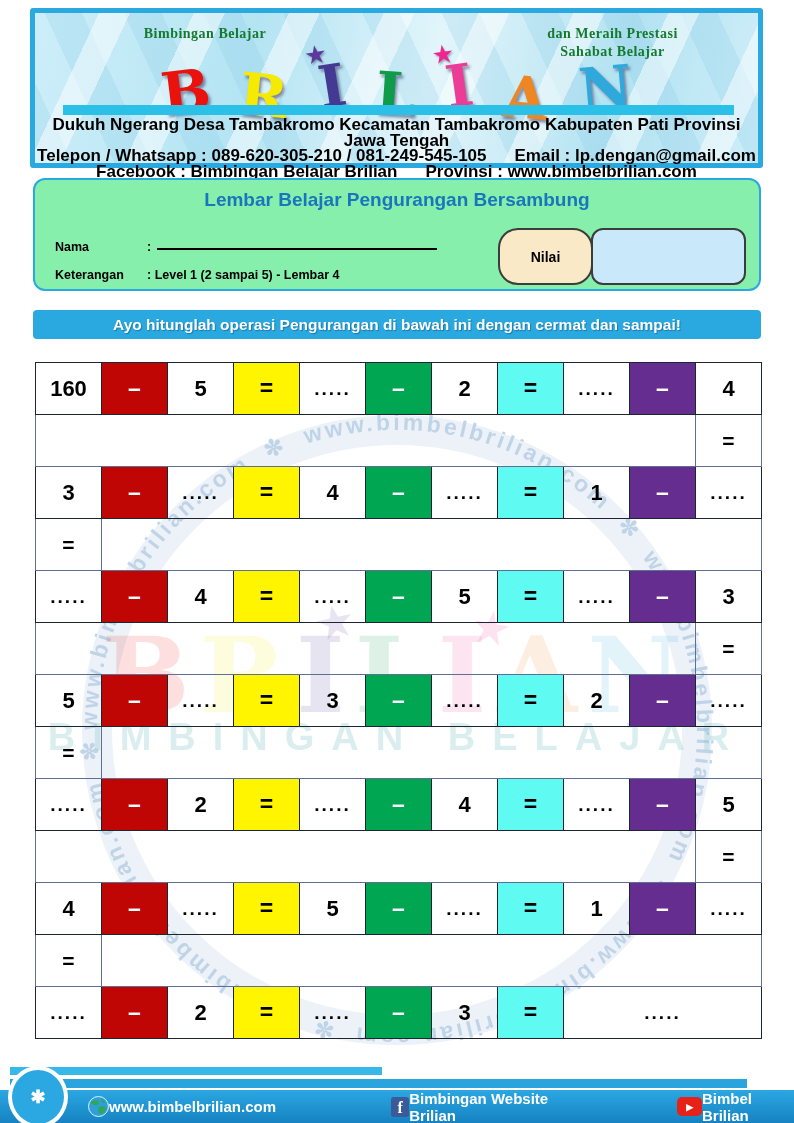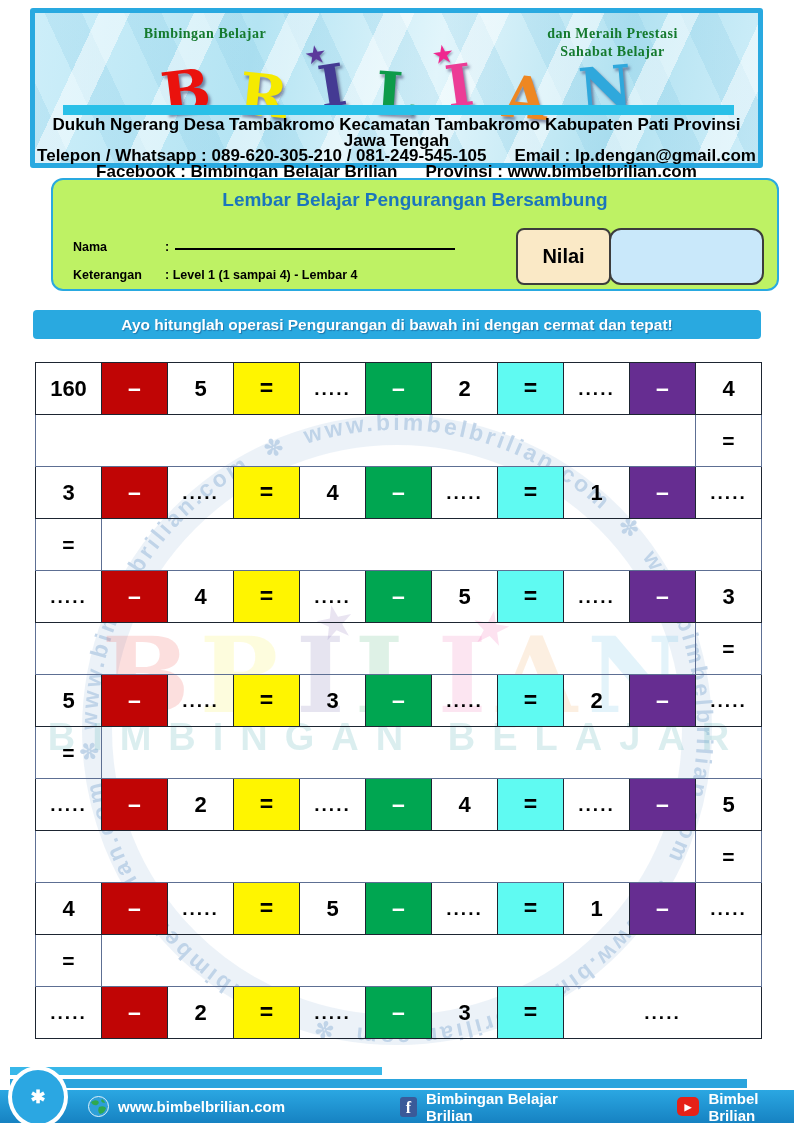--- a/index.html
+++ b/index.html
@@ -19,28 +19,28 @@
   .tagline.right { right:38px; width:215px; }
   .logo-row { position:absolute; top:24px; left:0; right:0; display:flex; justify-content:center; align-items:flex-end; gap:30px; height:80px; }
   .logo-letter { position:relative; font-family:"DejaVu Serif", serif; font-weight:bold; font-size:58px; line-height:1;
     text-shadow:2px 3px 3px rgba(50,50,95,0.55); }
   .logo-star { position:absolute; top:-16px; left:-8px; font-size:22px; text-shadow:1px 2px 2px rgba(50,50,95,0.4); }
   .logo-divider { position:absolute; left:28px; right:24px; top:92px; height:10px; background:#2AC0E8; }
   .address { position:absolute; top:104px; left:0; right:0; text-align:center; font-weight:bold; font-size:17px; line-height:15.5px; color:#000; }
   .addr-gap { display:inline-block; width:28px; }
 
   
-  .info-box { position:absolute; left:33px; top:178px; width:728px; height:113px; border:2px solid #29A9E0; border-radius:12px; background:#bef264;margin-left:18px; }
+  .info-box { position:absolute; left:33px; top:178px; width:728px; height:113px; border:2px solid #29A9E0; border-radius:12px; background:#86efac; }
   .ws-title { position:absolute; top:9px; left:0; right:0; text-align:center; font-size:19px; font-weight:bold; color:#1B75BC; }
   .info-label { position:absolute; left:20px; font-weight:bold; font-size:12.5px; color:#000; }
   .info-colon { position:absolute; left:112px; font-weight:bold; font-size:12.5px; color:#000; }
   .name-line { position:absolute; left:122px; top:68px; width:280px; border-bottom:2px solid #000; height:0; }
   .ket-value { position:absolute; left:112px; top:88px; font-weight:bold; font-size:12.5px; color:#000; }
-  .nilai-box { position:absolute; left:463px; top:48px; width:95px; height:57px; background:#FAE9C6; border:2px solid #3c3c3c; border-radius:8px;
-    display:flex; align-items:center; justify-content:center; font-size:20px; font-weight:bold; color:#000; z-index:2; }
+  .nilai-box { position:absolute; left:463px; top:48px; width:95px; height:57px; background:#FAE9C6; border:2px solid #3c3c3c; border-radius:20px;
+    display:flex; align-items:center; justify-content:center; font-size:14px; font-weight:bold; color:#000; z-index:2; }
   .score-box { position:absolute; left:556px; top:48px; width:155px; height:57px; background:#C9E8FA; border:2px solid #3c3c3c; border-radius:12px; z-index:1; }
 
   
   .banner { position:absolute; left:33px; top:310px; width:728px; height:29px; background:#29A9E0; border-radius:4px;
     color:#fff; font-weight:bold; font-size:15.5px; text-align:center; line-height:29px; text-shadow:1px 1px 1px rgba(20,60,110,0.45); }
 
   
   .watermark { position:absolute; left:0; top:340px; z-index:0; pointer-events:none; }
 
   
@@ -54,21 +54,21 @@
   .ws-table td.dots { font-size:19px; letter-spacing:2px; }
 
   
   .stripe1 { position:absolute; left:10px; top:1067px; width:372px; height:8px; background:#38B7E9; }
   .stripe2 { position:absolute; left:10px; top:1079px; width:737px; height:9px; background:#2AA4DD; }
   .footer-bar { position:absolute; left:0; top:1090px; width:794px; height:33px;
     background:linear-gradient(#2BA7E2,#1682C2); display:flex; align-items:center; color:#fff; font-weight:bold; font-size:15px; z-index:2; }
   .footer-circle { position:absolute; left:8px; top:1066px; width:60px; height:62px; border-radius:50%;
     background:#2BA7E2; border:4px solid #ffffff; z-index:3; display:flex; align-items:center; justify-content:center;
     color:#fff; font-size:18px; font-weight:bold; }
-  .f-item { display:flex; align-items:center; gap:9px; }
+  .f-item { display:flex; align-items:center; }
   .f-web { margin-left:88px; }
   .f-fb  { margin-left:115px; }
   .f-yt  { margin-left:95px; }
   .fb-icon { width:20px; height:20px; background:#3A5A99; border-radius:3px; color:#fff;
     font-family:"Liberation Serif", serif; font-size:16px; font-weight:bold; display:flex; align-items:flex-end; justify-content:center; line-height:19px; }
   .yt-icon { width:27px; height:19px; background:#E62117; border-radius:5px; color:#fff; font-size:9px;
     display:flex; align-items:center; justify-content:center; }
 </style>
 </head>
 <body>
@@ -103,26 +103,26 @@
       </div>
     </div>
   </div>
 
   <div class="info-box">
     <div class="ws-title">Lembar Belajar Pengurangan Bersambung</div>
     <div class="info-label" style="top:60px;">Nama</div>
     <div class="info-colon" style="top:60px;">:</div>
     <div class="name-line"></div>
     <div class="info-label" style="top:88px;">Keterangan</div>
-    <div class="ket-value">: Level 1 (1 sampai 4) - Lembar 4</div>
+    <div class="ket-value">: Level 1 (2 sampai 5) - Lembar 4</div>
     <div class="nilai-box">Nilai</div>
     <div class="score-box"></div>
   </div>
 
-  <div class="banner">Ayo hitunglah operasi Pengurangan di bawah ini dengan cermat dan tepat!</div>
+  <div class="banner">Ayo hitunglah operasi Pengurangan di bawah ini dengan cermat dan sampai!</div>
 
   <svg class="watermark" width="794" height="770" viewBox="0 0 794 770">
     <defs>
       <path id="wm-arc" d="M 97 390 a 300 300 0 1 1 600 0 a 300 300 0 1 1 -600 0" fill="none"></path>
     </defs>
     <circle cx="397" cy="390" r="300" fill="none" stroke="#dde8f3" stroke-width="30" opacity="0.55"></circle>
     <text font-size="23" font-weight="bold" fill="#b9cfe6" opacity="0.85" letter-spacing="3">
       <textPath id="wm-arc-text" href="#wm-arc">www.bimbelbrilian.com&nbsp;&nbsp;✼&nbsp;&nbsp;www.bimbelbrilian.com&nbsp;&nbsp;✼&nbsp;&nbsp;www.bimbelbrilian.com&nbsp;&nbsp;✼&nbsp;&nbsp;www.bimbelbrilian.com&nbsp;&nbsp;✼&nbsp;&nbsp;www.bimbelbrilian.com&nbsp;&nbsp;✼&nbsp;&nbsp;</textPath>
     </text>
     <text id="wm-star-1" x="318" y="302" font-size="46" opacity="0.13" transform="rotate(-12 318 302)" fill="#5B3A9B">★</text>
@@ -271,21 +271,21 @@
       <svg width="21" height="21" viewBox="0 0 21 21">
         <circle cx="10.5" cy="10.5" r="10" fill="#2E9FD8" stroke="#dff2fb" stroke-width="1"></circle>
         <path d="M3 6 Q7 3 10 5 Q12 7 9 9 Q5 10 3 6 Z" fill="#2FA84F"></path>
         <path d="M11 11 Q16 9 18 12 Q17 17 12 18 Q9 15 11 11 Z" fill="#2FA84F"></path>
         <path d="M14 3 Q17 5 17 7 Q14 7 13 5 Z" fill="#2FA84F"></path>
       </svg>
       <span>www.bimbelbrilian.com</span>
     </div>
     <div class="f-item f-fb">
       <span class="fb-icon" id="fb-glyph">f</span>
-      <span>Bimbingan Belajar Brilian</span>
+      <span>Bimbingan Website Brilian</span>
     </div>
     <div class="f-item f-yt">
       <span class="yt-icon" id="yt-glyph">▶</span>
       <span>Bimbel Brilian</span>
     </div>
   </div>
   <div class="footer-circle" id="footer-asterisk">✱</div>
 
 </div>
 

